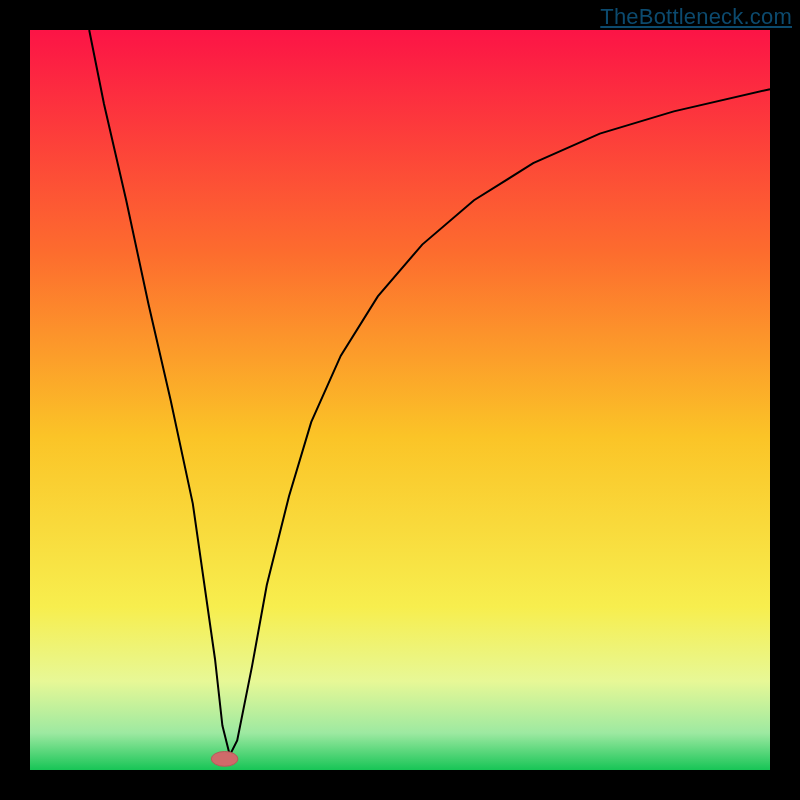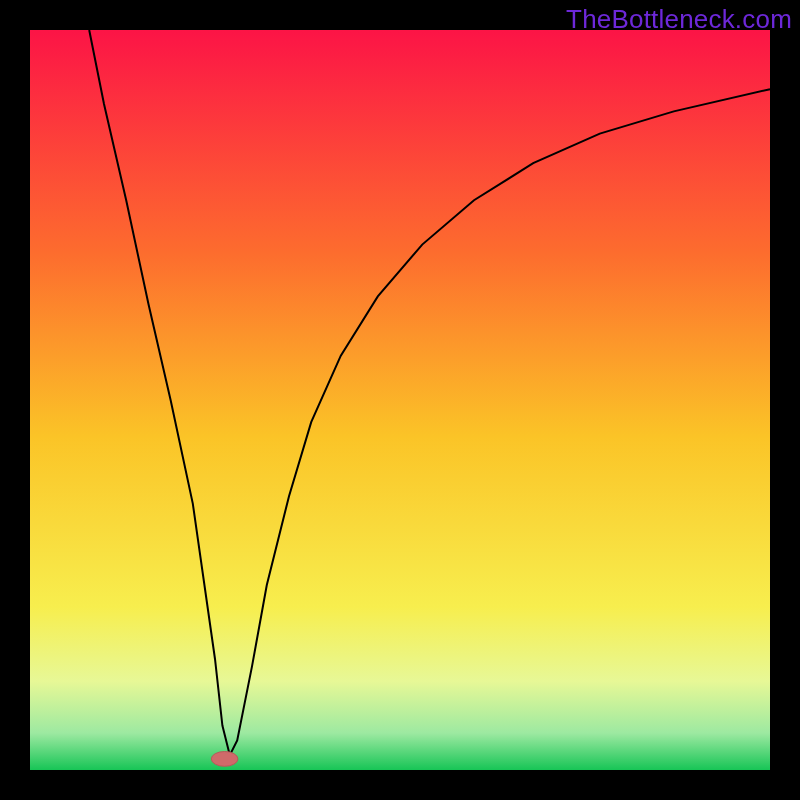--- a/index.html
+++ b/index.html
@@ -12,25 +12,26 @@
   }
   .container {
     position: relative;
     width: 800px;
     height: 800px;
   }
   .watermark {
     position: absolute;
     top: 4px;
     right: 8px;
-    font-size: 26px;
+    font-size: 22px;
     font-weight: 500;
-    color: #6d28d9;
+    color: #0c4a6e;
     z-index: 10;
     letter-spacing: 0.2px;
+    text-decoration: underline;
   }
   svg.chart {
     position: absolute;
     top: 0;
     left: 0;
   }
 </style>
 </head>
 <body>
 

